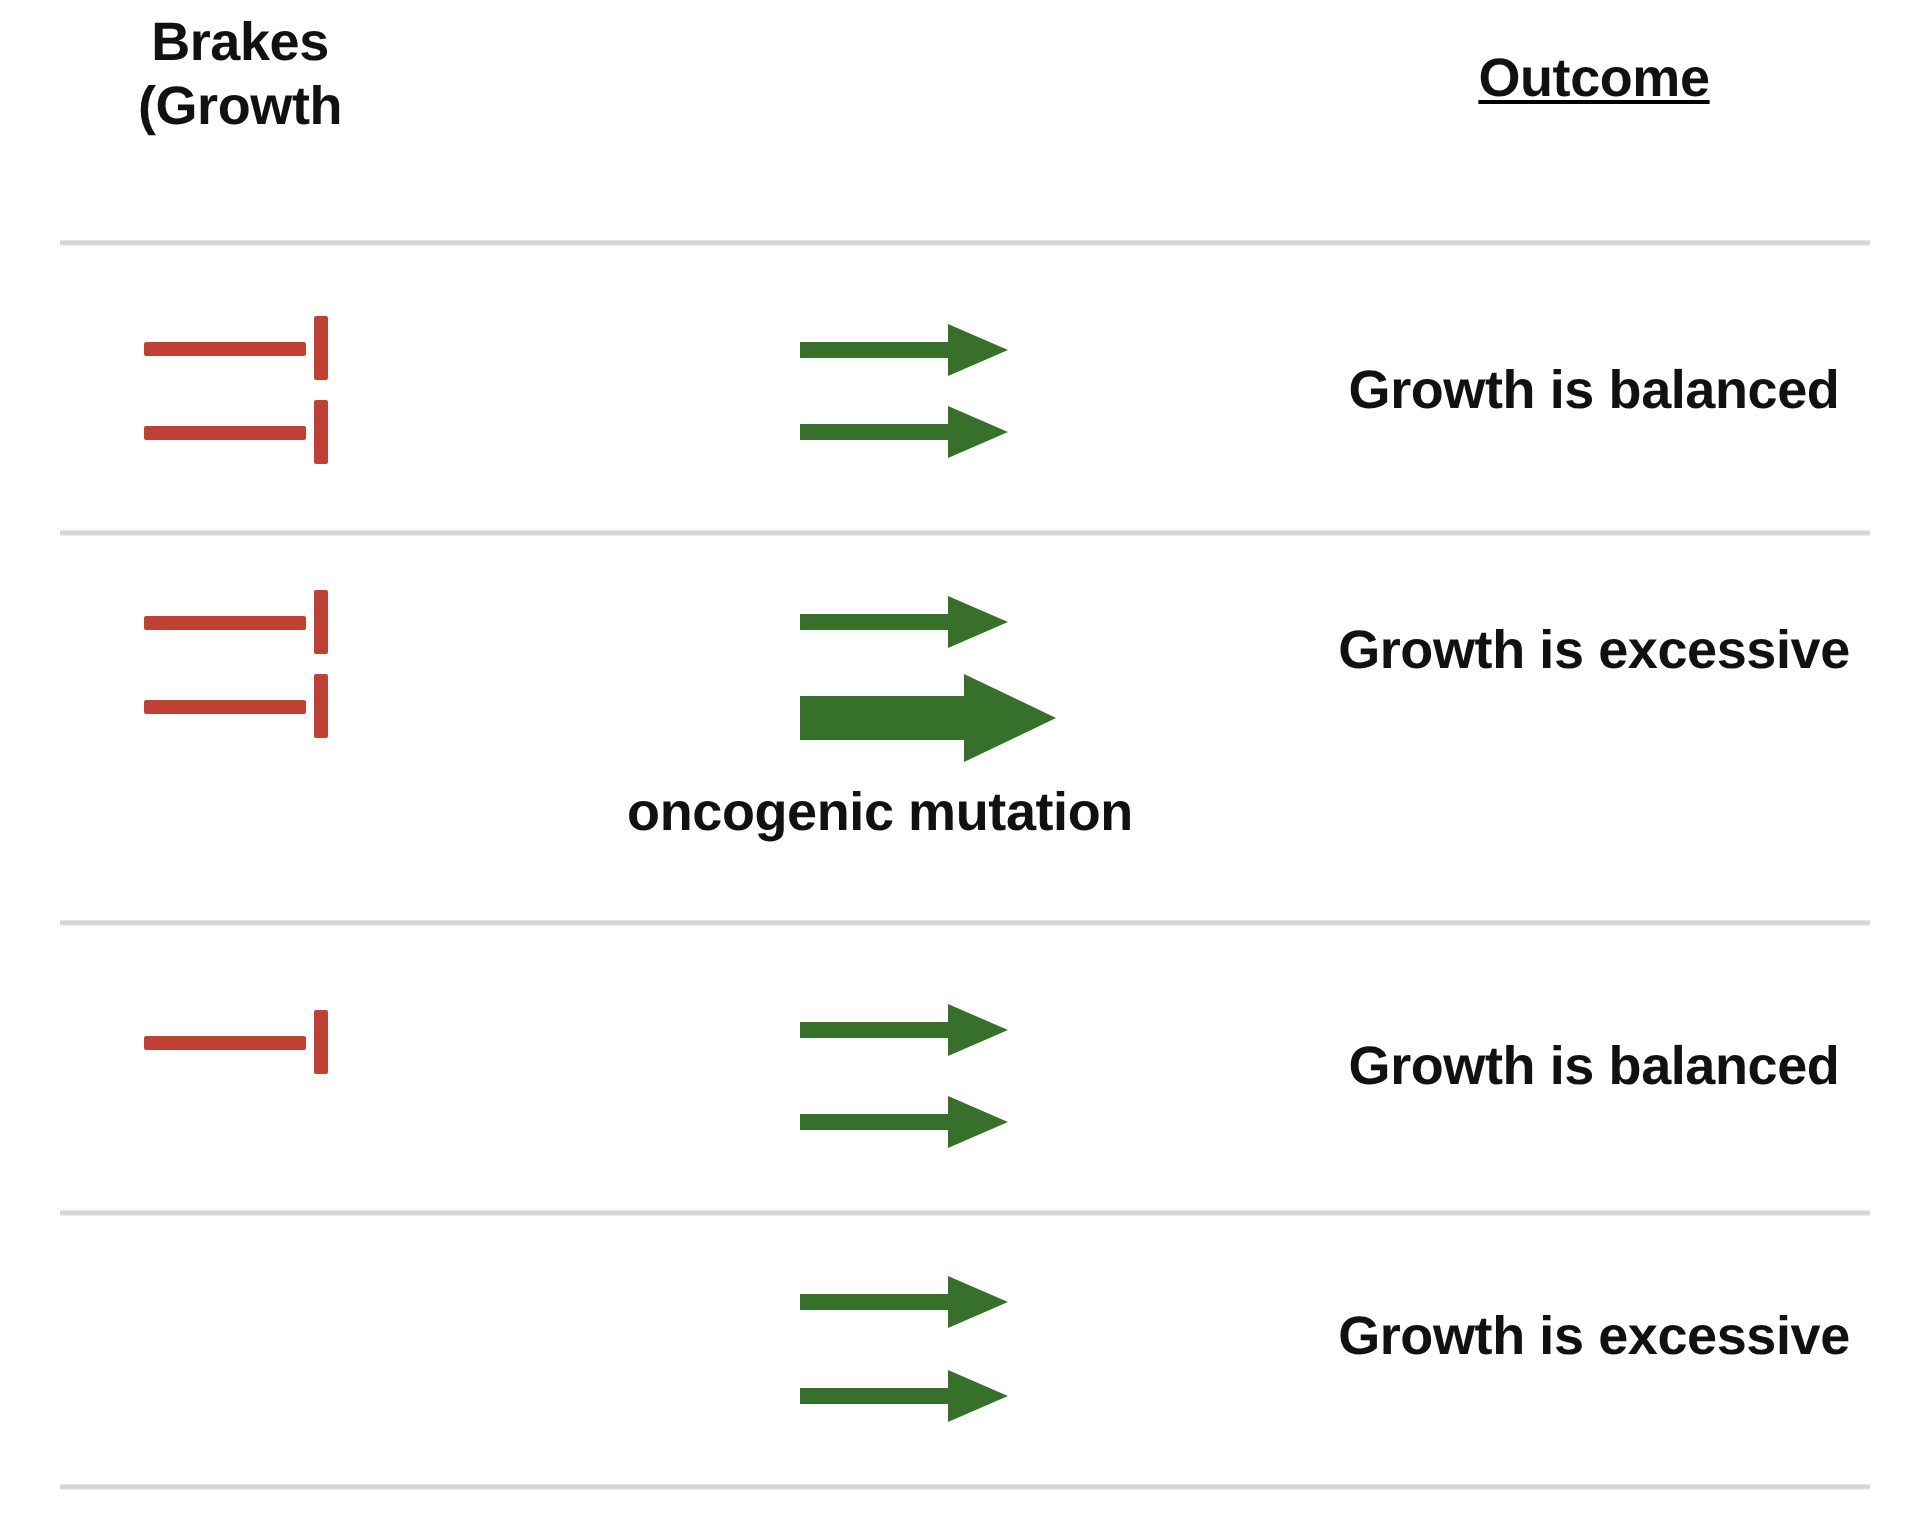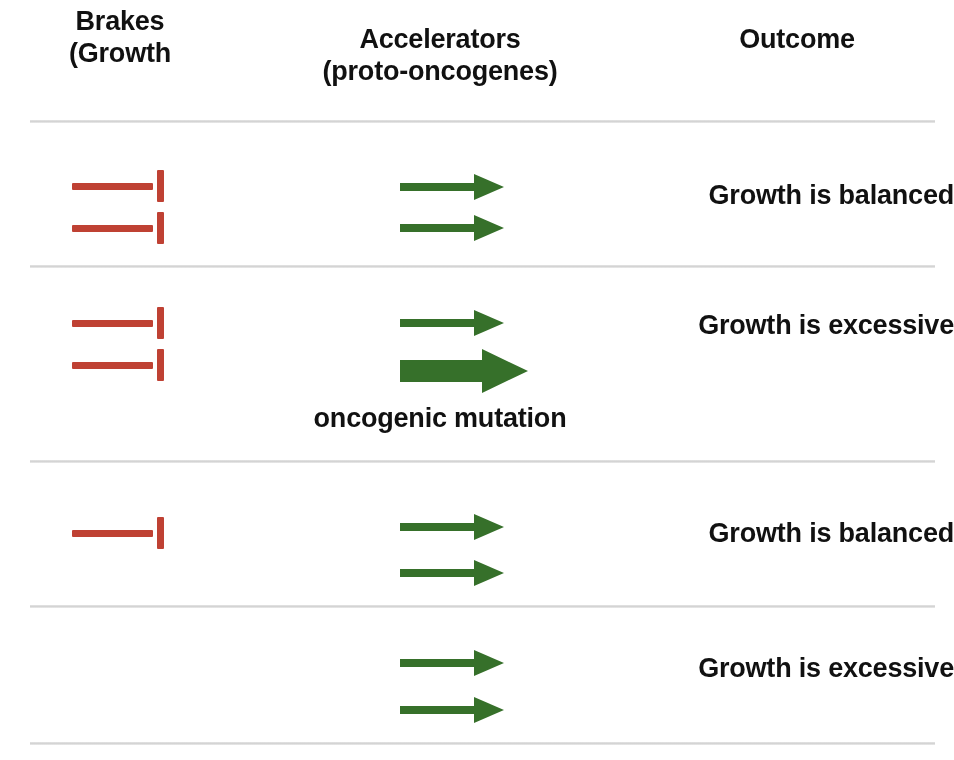--- a/index.html
+++ b/index.html
@@ -48,21 +48,21 @@
   .header-cell .hline {
     font-size: 27px;
     font-weight: bold;
     color: #111111;
     line-height: 1.17;
     letter-spacing: -0.2px;
     white-space: nowrap;
     text-align: center;
   }
   .col-accel.header-cell  { padding-top: 24px; }
-  .col-outcome.header-cell{ padding-top: 24px; }
+  .col-outcome.header-cell{ padding-top: 24px; text-decoration: underline; }
 
   
   .divider {
     position: absolute;
     left: 30px;
     width: 905px;
     height: 3px;
     background: linear-gradient(to bottom,
                 #e8e8e8 0%, #d2d2d2 40%, #d8d8d8 70%, #f2f2f2 100%);
   }
@@ -74,21 +74,21 @@
     width: 954px;
   }
   .cell {
     position: absolute;
     top: 0;
     height: 100%;
     box-sizing: border-box;
   }
   .glyph-stack {
     position: absolute;
-    top: 12px;
+    top: 0;
     left: 0;
     width: 100%;
     height: 100%;
     text-decoration: underline;
   }
 
   
   .brake {
     position: absolute;
     width: 92px;
@@ -141,56 +141,52 @@
   
   .arrow-thick {
     position: absolute;
     width: 128px;
     height: 44px;
   }
   .arrow-thick svg { display: block; }
 
   
   .outcome-text {
-    position: absolute;
-    width: 100%;
-    text-align: right;
-    font-size: 27px;
-    font-weight: bold;
-    color: #111111;
-    white-space: nowrap;
-    letter-spacing: -0.2px;
-  }
-  .caption-text {
     position: absolute;
     width: 100%;
     text-align: center;
     font-size: 27px;
     font-weight: bold;
     color: #111111;
     white-space: nowrap;
     letter-spacing: -0.2px;
   }
+  .caption-text {
+    position: absolute;
+    width: 100%;
+    text-align: center;
+    font-size: 27px;
+    font-weight: bold;
+    color: #111111;
+    white-space: nowrap;
+    letter-spacing: -0.2px;
+  }
 </style>
 </head>
 <body>
 
 <div class="canvas">
 
   <div class="header-row">
 
     <div class="header-cell col-brakes">
       <div class="hline">Brakes</div>
       <div class="hline">(Growth</div>
     </div>
 
-    <div class="header-cell col-accel">
-      <div class="hline">Accelerators</div>
-      <div class="hline">(proto-oncogenes)</div>
-    </div>
 
     <div class="header-cell col-outcome">
       <div class="hline">Outcome</div>
     </div>
 
   </div>
 
   <div class="divider" style="top:120px"></div>
   <div class="divider" style="top:265px"></div>
   <div class="divider" style="top:460px"></div>

